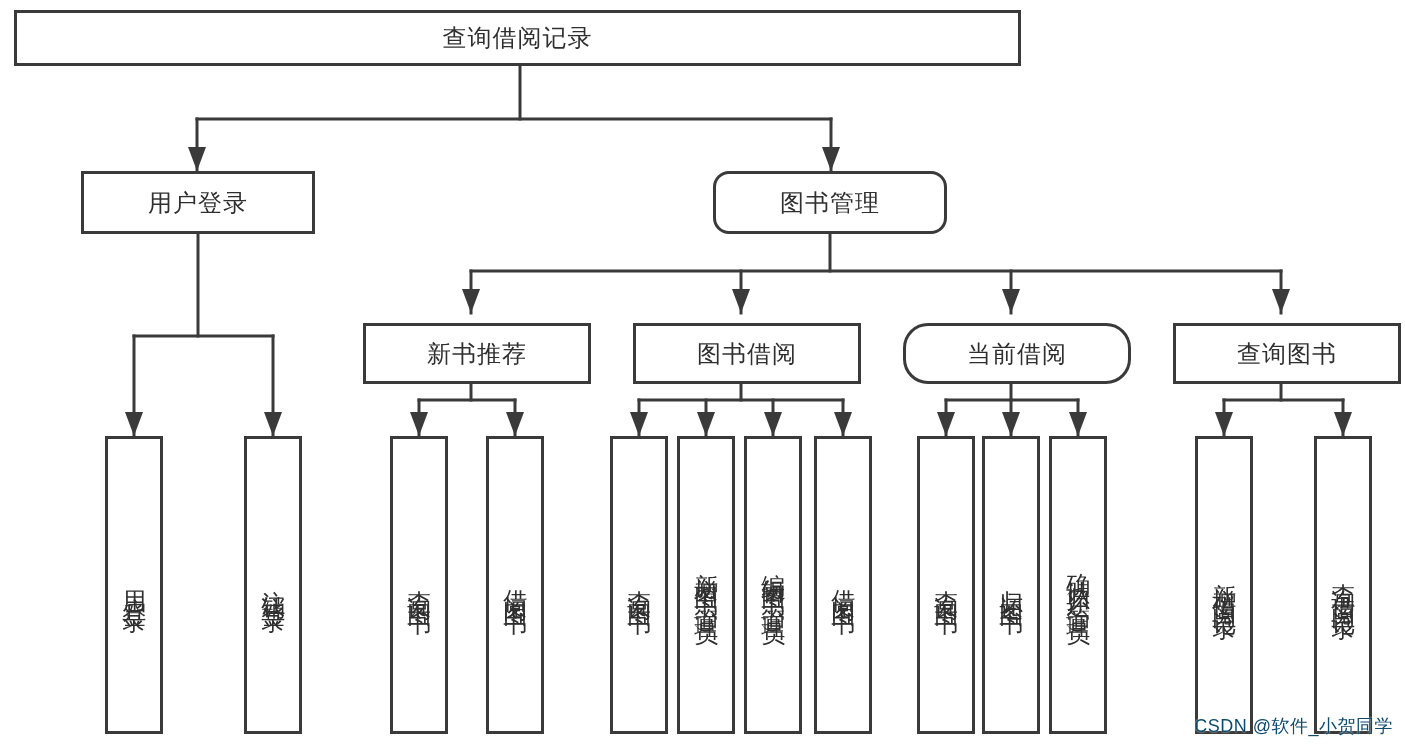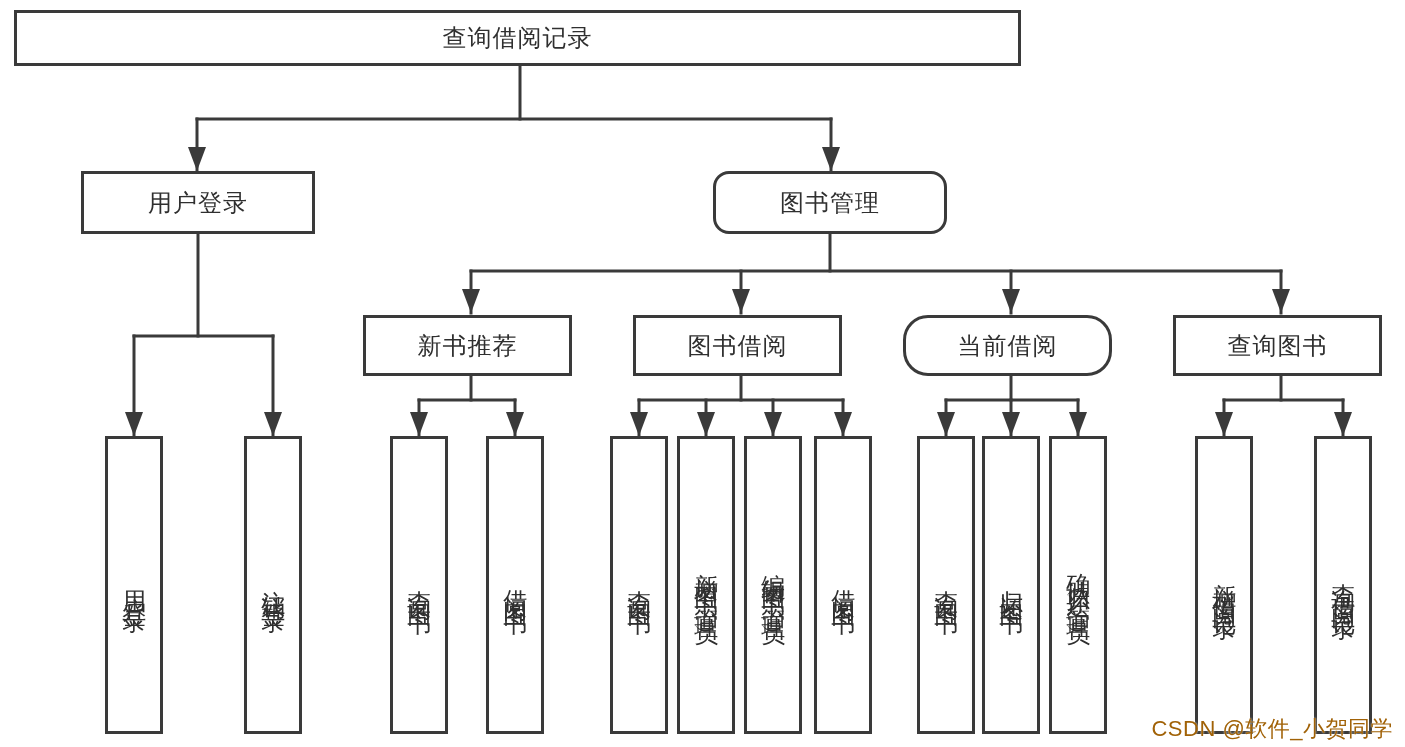--- a/index.html
+++ b/index.html
@@ -10,25 +10,25 @@
   }
   .connectors { position:absolute; left:0; top:0; pointer-events:none; }
   .box {
     position:absolute; background:#ffffff; border:3px solid #3a3a3a;
     box-sizing:border-box; display:flex; align-items:center; justify-content:center;
     color:#2f2f2f;
   }
   .hbox { font-size:24px; letter-spacing:1px; }
   .root  { left:14px;  top:10px;  width:1007px; height:56px; }
   .lvl2  { height:63px; width:234px; top:171px; }
-  .lvl3  { height:61px; width:209px; top:315px; }
+  .lvl3  { height:61px; width:228px; top:323px; }
   .vbox  { width:58px; height:298px; top:436px; font-size:24px; }
   .vlbl  { writing-mode:vertical-rl; text-orientation:mixed; letter-spacing:7px; line-height:1.1; }
   .watermark {
-    position:absolute; right:12px; top:714px; font-size:22px; color:#a16207;
+    position:absolute; right:12px; top:714px; font-size:18px; color:#0c4a6e;
     text-shadow:0 0 2px #ffffff; letter-spacing:0.5px; white-space:nowrap;
   }
 </style>
 </head>
 <body>
 
 <div class="canvas">
 
   <svg class="connectors" width="1405" height="747" viewBox="0 0 1405 747">
     <defs>

